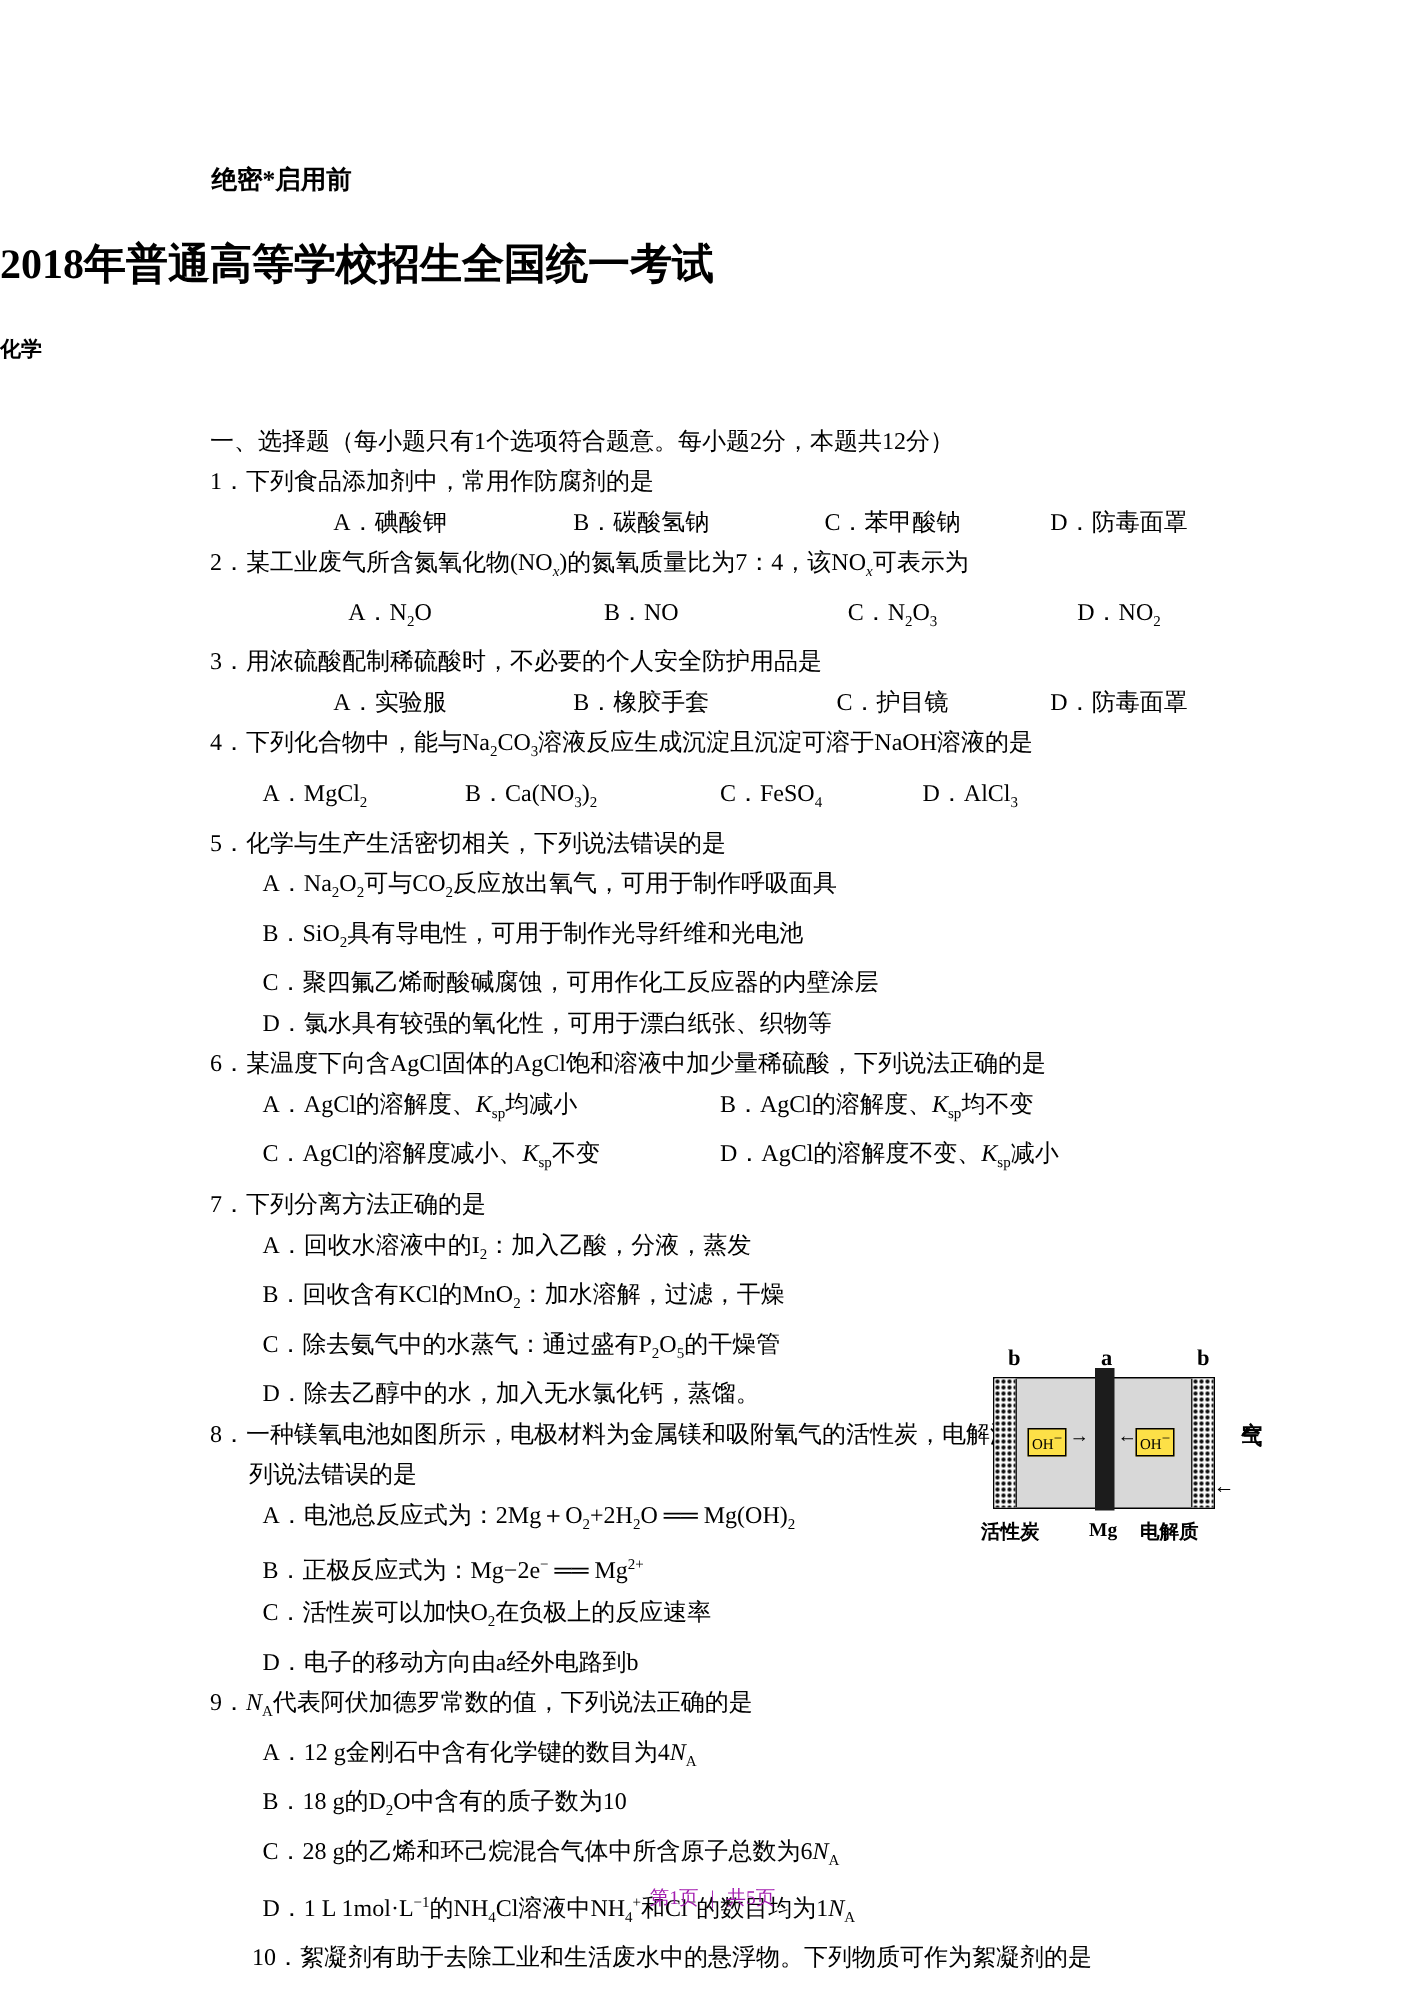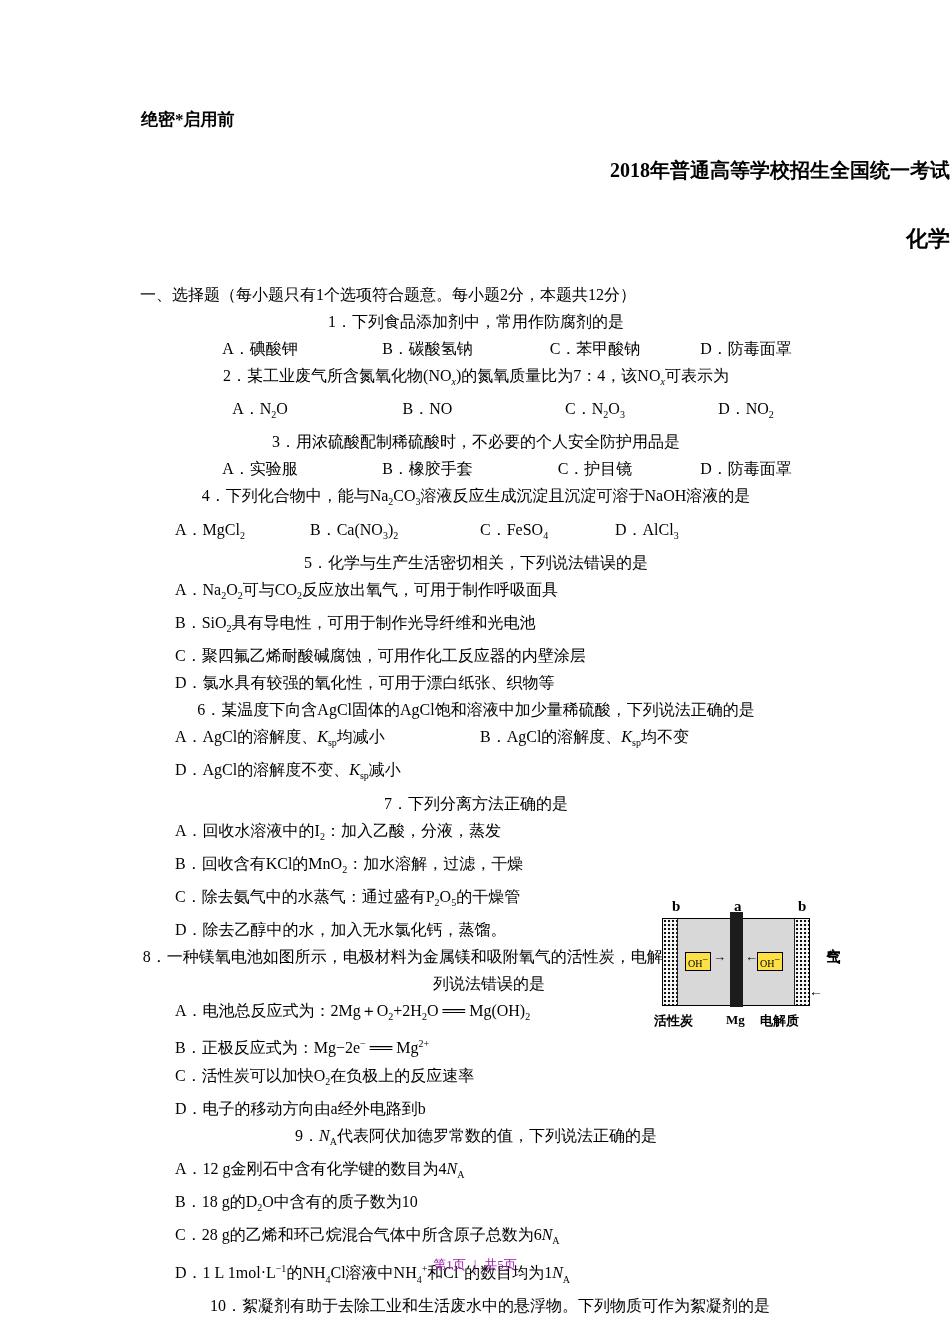--- a/index.html
+++ b/index.html
@@ -5,27 +5,27 @@
   * { box-sizing: border-box; margin: 0; padding: 0; }
   html, body { background: #ffffff; }
   body {
     width: 950px; height: 1344px;
     font-family: "Liberation Serif", "DejaVu Serif", serif;
     color: #000;
   }
   .page { position: relative; width: 950px; height: 1344px; background: #fff; overflow: hidden; }
 
   .classification { position: absolute; left: 141px; top: 108px; font-size: 17px; font-weight: bold; }
-  .exam-title  { position: absolute; left: 0; top: 157px; width: 100%; text-align: right; font-size: 20px; font-weight: bold; }
-  .exam-subject{ position: absolute; left: 0; top: 224px; width: 100%; text-align: right; font-size: 22px; font-weight: bold; }
+  .exam-title  { position: absolute; left: 0; top: 157px; width: 100%; text-align: left; font-size: 28px; font-weight: bold; }
+  .exam-subject{ position: absolute; left: 0; top: 224px; width: 100%; text-align: left; font-size: 14px; font-weight: bold; }
 
   .content { position: absolute; left: 140px; top: 281px; width: 672px; font-size: 16px; line-height: 27px; }
   .bold { font-weight: normal; }
 
-  .stem { padding-left: 26px; text-indent: -26px; text-align: center; }
+  .stem { padding-left: 26px; text-indent: -26px; }
   .stem.p35 { padding-left: 35px; text-indent: -35px; margin-left: 28px; }
   .opts { padding-left: 35px; }
   .grid4a { display: grid; grid-template-columns: 170px 165px 170px auto; text-align: center; }
   .grid4b { display: grid; grid-template-columns: 135px 170px 135px auto; }
   .grid2  { display: grid; grid-template-columns: 305px auto; }
 
   sub { font-size: 10px; }
   sup { font-size: 10px; }
 
   
@@ -110,20 +110,21 @@
         <div>C．聚四氟乙烯耐酸碱腐蚀，可用作化工反应器的内壁涂层</div>
         <div>D．氯水具有较强的氧化性，可用于漂白纸张、织物等</div>
       </div>
     </div>
 
     <div class="q">
       <div class="stem"><span>6．</span><span>某温度下向含AgCl固体的AgCl饱和溶液中加少量稀硫酸，下列说法正确的是</span></div>
       <div class="opts grid2">
         <span>A．AgCl的溶解度、<i>K</i><sub>sp</sub>均减小</span>
         <span>B．AgCl的溶解度、<i>K</i><sub>sp</sub>均不变</span>
+        <span>C．AgCl的溶解度减小、<i>K</i><sub>sp</sub>不变</span>
         <span>D．AgCl的溶解度不变、<i>K</i><sub>sp</sub>减小</span>
       </div>
     </div>
 
     <div class="q">
       <div class="stem"><span>7．</span><span>下列分离方法正确的是</span></div>
       <div class="opts stack">
         <div>A．回收水溶液中的I<sub>2</sub>：加入乙酸，分液，蒸发</div>
         <div>B．回收含有KCl的MnO<sub>2</sub>：加水溶解，过滤，干燥</div>
         <div>C．除去氨气中的水蒸气：通过盛有P<sub>2</sub>O<sub>5</sub>的干燥管</div>

